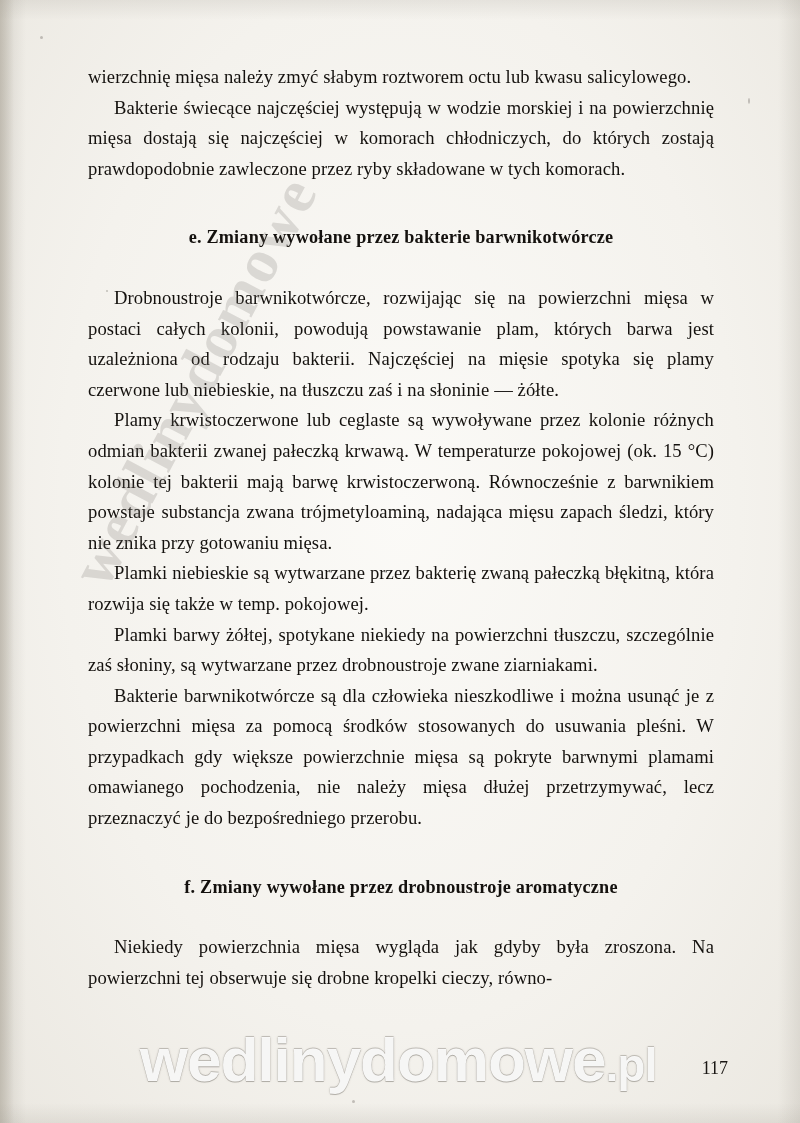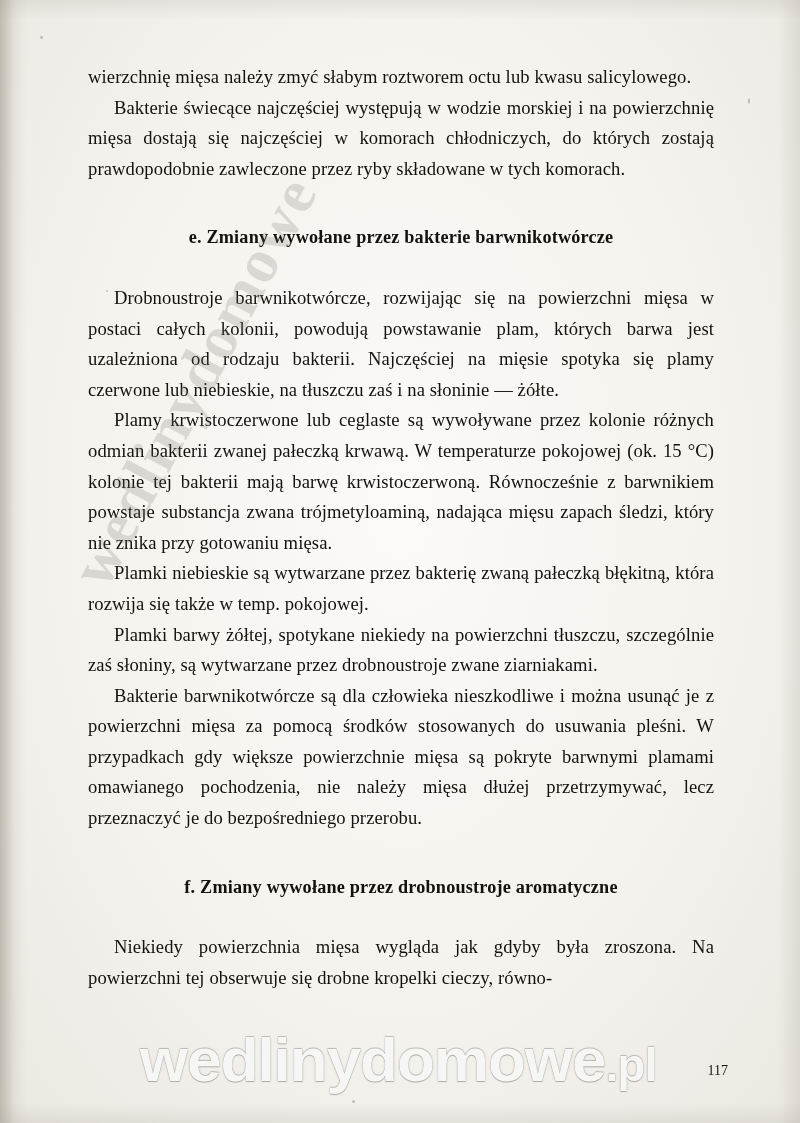--- a/index.html
+++ b/index.html
@@ -81,21 +81,21 @@
   }
 
   .gap-lg { height: 38px; }
   .gap-md { height: 30px; }
 
   
   .page-number {
     position: absolute;
     right: 72px;
     bottom: 44px;
-    font-size: 14px;
+    font-size: 18px;
     color: #1a1714;
     z-index: 6;
   }
 
   
   .wm-diagonal {
     position: absolute;
     left: 150px;
     top: 250px;
     width: 430px;

